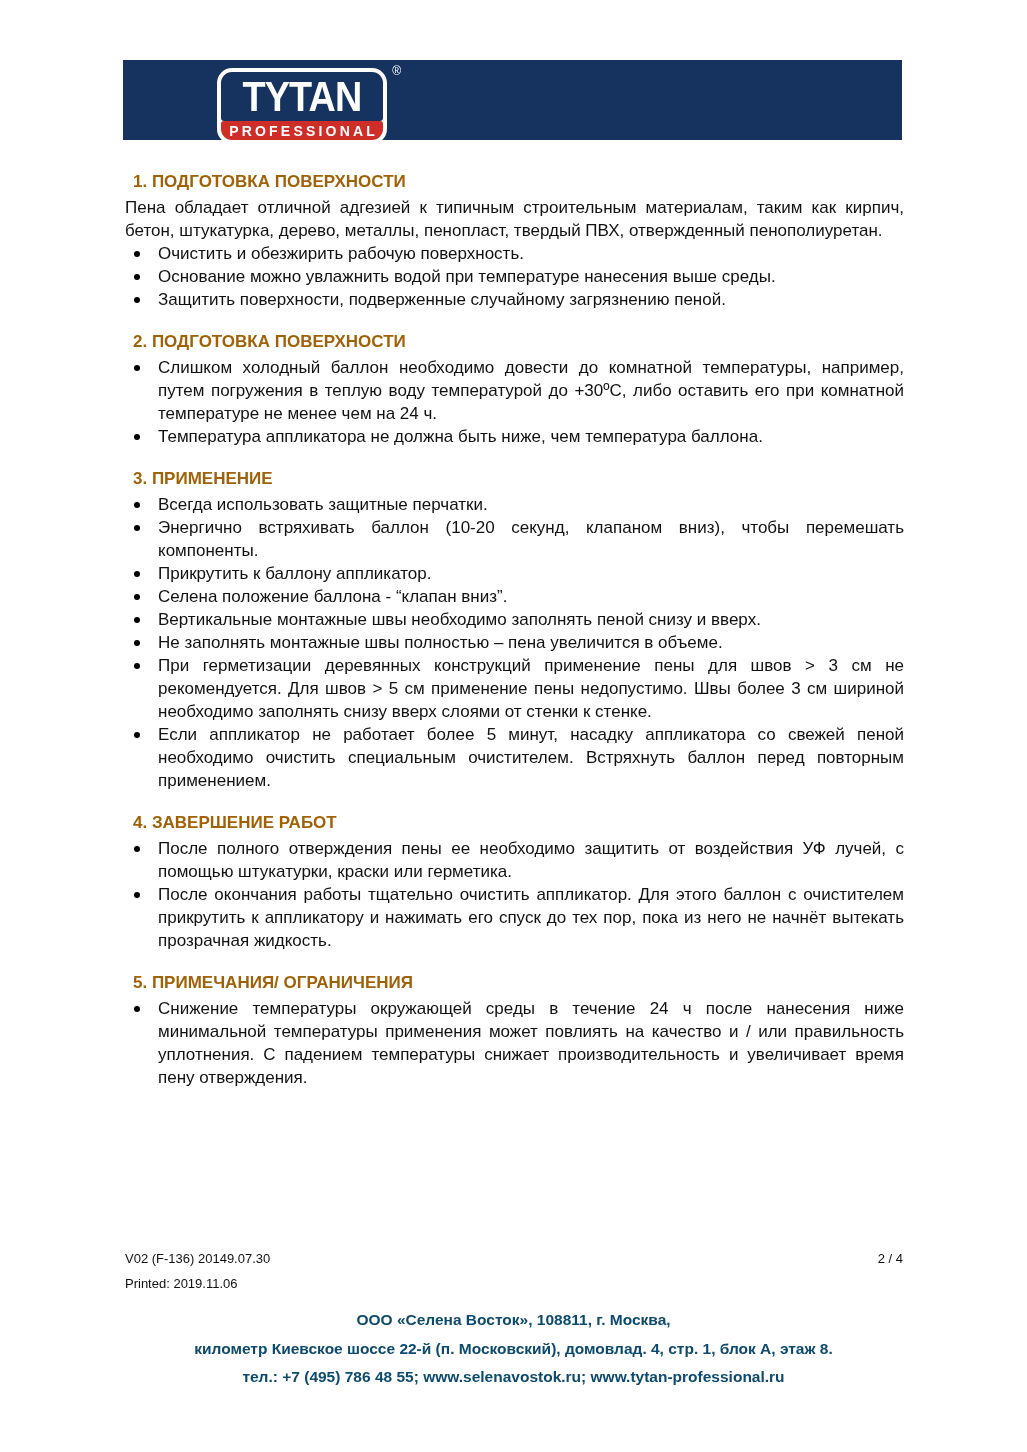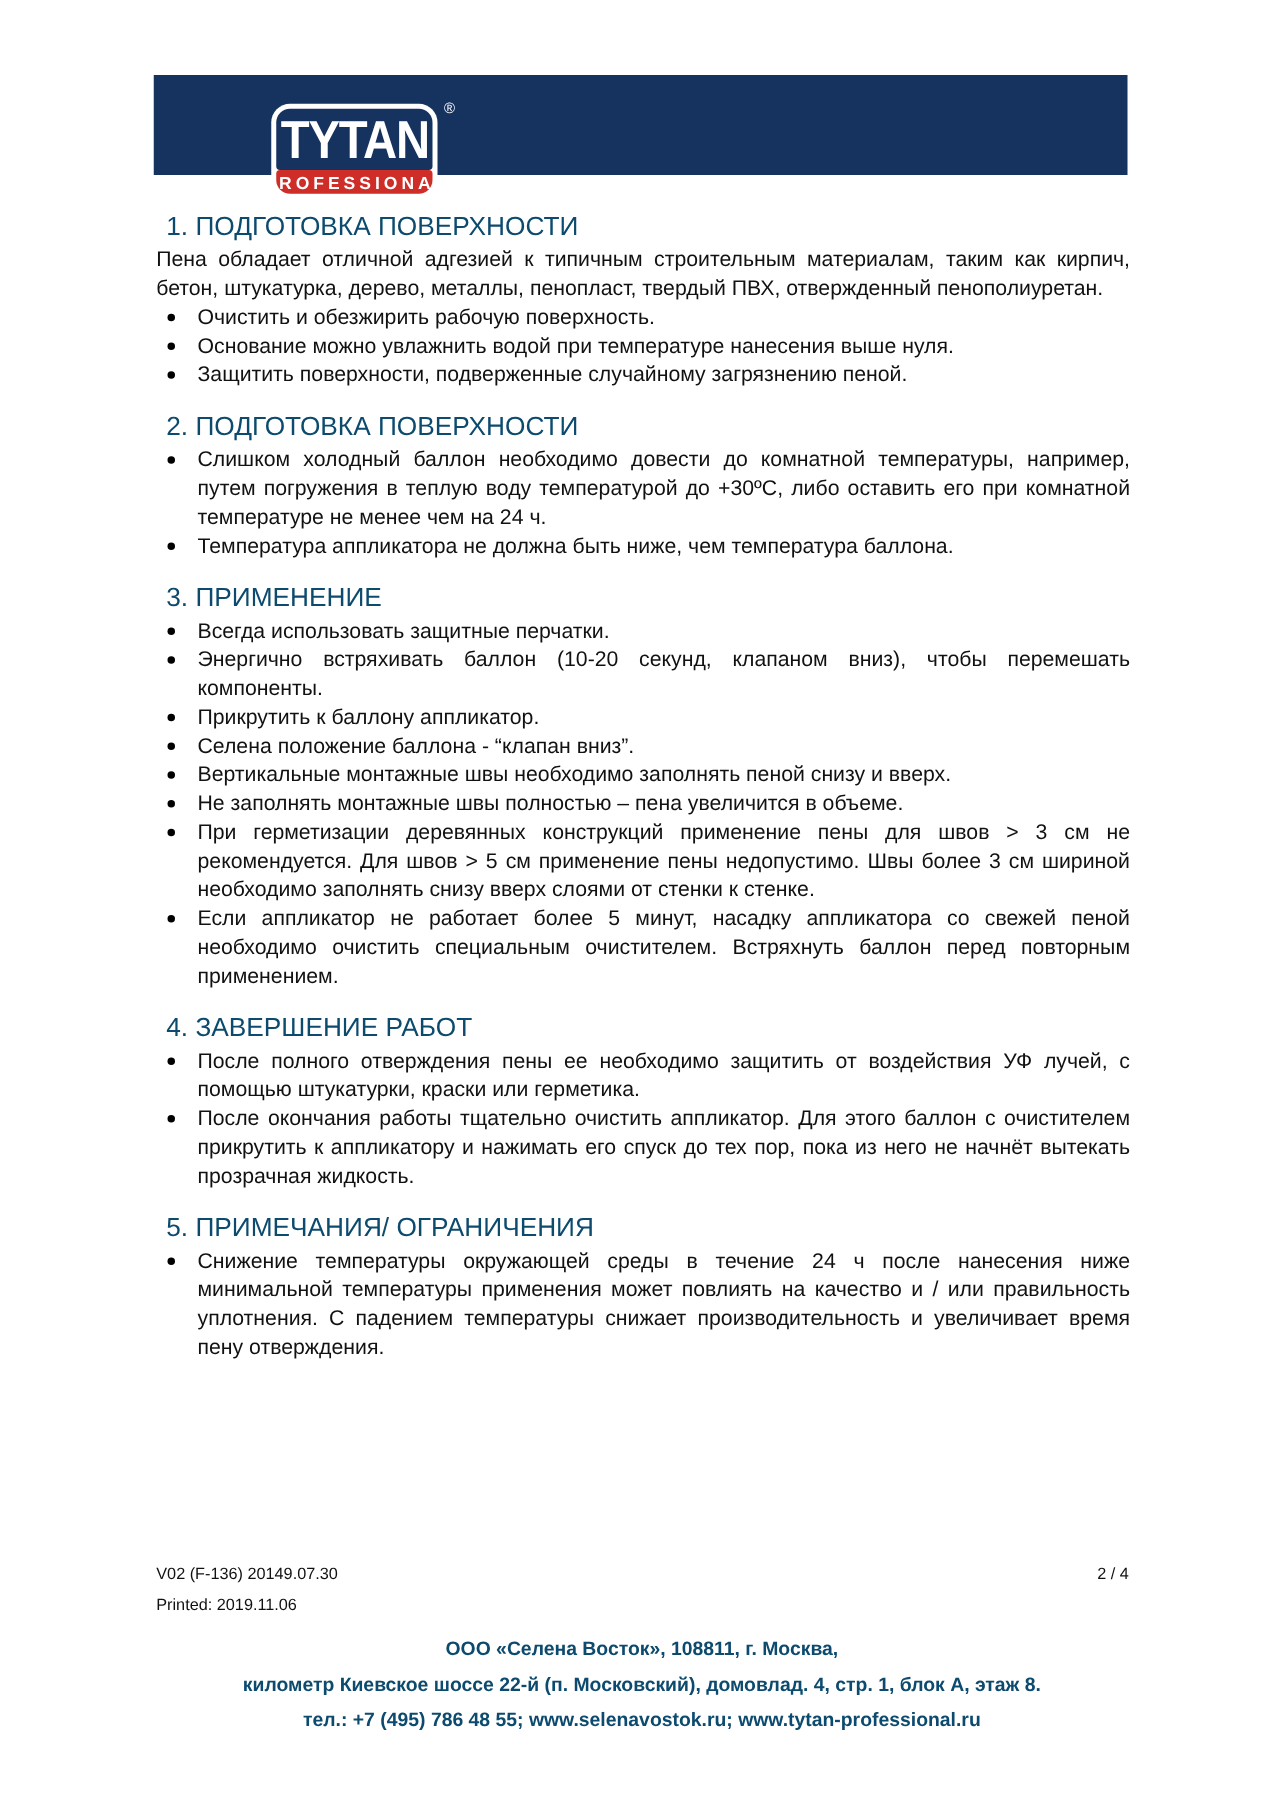--- a/index.html
+++ b/index.html
@@ -5,35 +5,35 @@
   * { box-sizing: border-box; }
   html, body { margin: 0; padding: 0; }
   body {
     width: 1027px; height: 1452px; position: relative;
     background: #ffffff; color: #111;
     font-family: "Liberation Sans", sans-serif;
   }
 
   
   .band { position: absolute; left: 123px; top: 60px; width: 779px; height: 80px; background: #16325f; }
-  .logo { position: absolute; left: 94px; top: 23px; width: 133px; height: 76px; }
+  .logo { position: absolute; left: 94px; top: 8px; width: 170px; height: 76px; }
   .logo-frame { position: absolute; left: 0; top: 0; right: 0; bottom: 0; background: #ffffff; border-radius: 15px; }
   .logo-top { position: absolute; left: 4px; right: 4px; top: 4px; bottom: 23px; background: #16325f;
               border-radius: 11px 11px 3px 3px; display: flex; align-items: center; justify-content: center; overflow: hidden; }
   .logo-tytan { color: #fff; font-weight: bold; font-size: 42px; line-height: 1; letter-spacing: -1px; transform: scale(0.9, 1.02); }
   .logo-red { position: absolute; left: 4px; right: 4px; bottom: 4px; height: 19px; background: #cf2d28;
               border-radius: 3px 3px 11px 11px; display: flex; align-items: center; justify-content: center; }
   .logo-red span { color: #fff; font-size: 14px; font-weight: bold; letter-spacing: 3.2px; text-indent: 3.2px; white-space: nowrap; }
   .reg { position: absolute; right: -14px; top: -4px; color: #fff; font-size: 12px; }
 
   
   .content { position: absolute; left: 125px; top: 170px; width: 779px; font-size: 17px; line-height: 23px; }
   .sec { margin-top: 19px; }
   .sec:first-child { margin-top: 0; }
-  .sec h2 { font-size: 21px; line-height: 24px; font-weight: normal; color: #0c4a6e; margin: 0 0 2px 8px; }
+  .sec h2 { font-size: 17px; line-height: 24px; font-weight: bold; color: #a16207; margin: 0 0 2px 8px; }
   .para { margin: 0; }
   .just { text-align: justify; }
   .caps { text-align: left; }
   ul.bullets { list-style: none; margin: 0; padding: 0; }
   .bullets li { position: relative; padding-left: 33px; text-align: justify; }
   .bullets li::before { content: ""; position: absolute; left: 9px; top: 9px; width: 6px; height: 6px; background: #000; border-radius: 50%; }
 
   
   .footer { position: absolute; left: 125px; top: 1246px; width: 779px; font-size: 13px; line-height: 25px; color: #111; }
   .footer .pagenum { position: absolute; right: 1px; top: 0; }
@@ -59,21 +59,21 @@
   </div>
 </div>
 
 <div class="content">
 
   <section class="sec">
     <h2>1. ПОДГОТОВКА ПОВЕРХНОСТИ</h2>
     <p class="para just">Пена обладает отличной адгезией к типичным строительным материалам, таким как кирпич, бетон, штукатурка, дерево, металлы, пенопласт, твердый ПВХ, отвержденный пенополиуретан.</p>
     <ul class="bullets">
       <li>Очистить и обезжирить рабочую поверхность.</li>
-      <li>Основание можно увлажнить водой при температуре нанесения выше нуля.</li>
+      <li>Основание можно увлажнить водой при температуре нанесения выше среды.</li>
       <li>Защитить поверхности, подверженные случайному загрязнению пеной.</li>
     </ul>
   </section>
 
   <section class="sec">
     <h2>2. ПОДГОТОВКА ПОВЕРХНОСТИ</h2>
     <ul class="bullets">
       <li>Слишком холодный баллон необходимо довести до комнатной температуры, например, путем погружения в теплую воду температурой до +30ºС, либо оставить его при комнатной температуре не менее чем на 24 ч.</li>
       <li>Температура аппликатора не должна быть ниже, чем температура баллона.</li>
     </ul>

